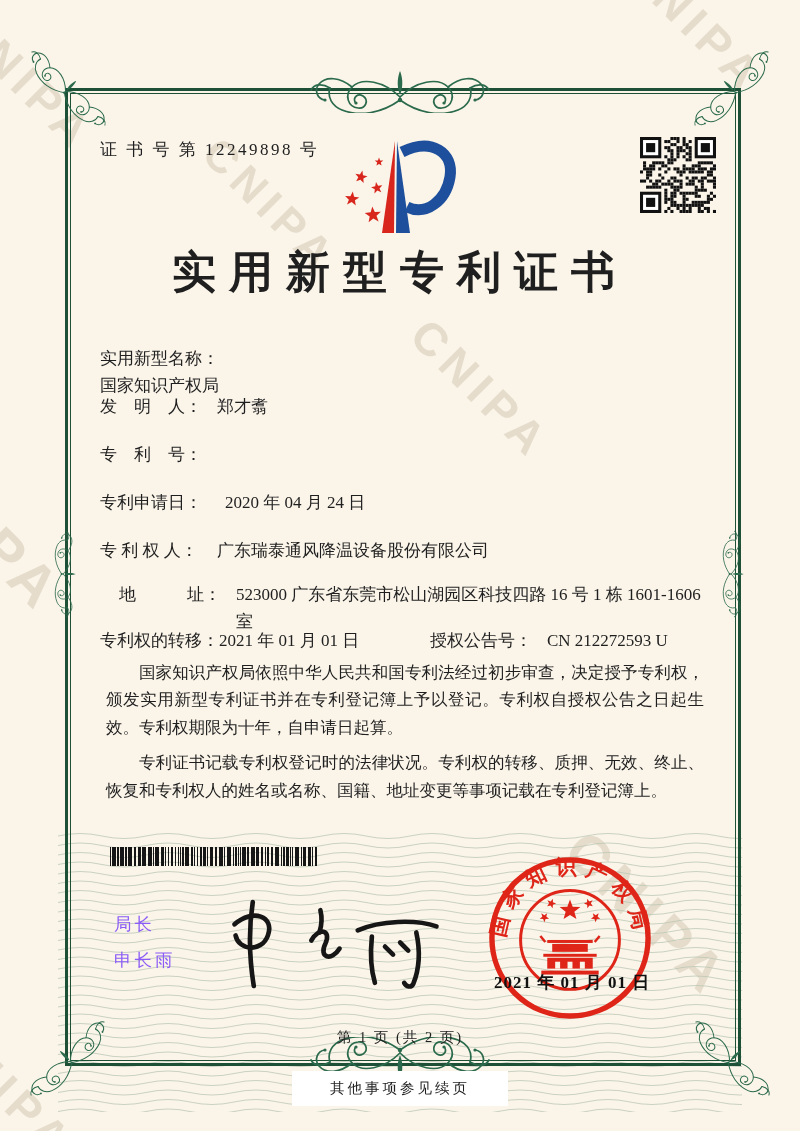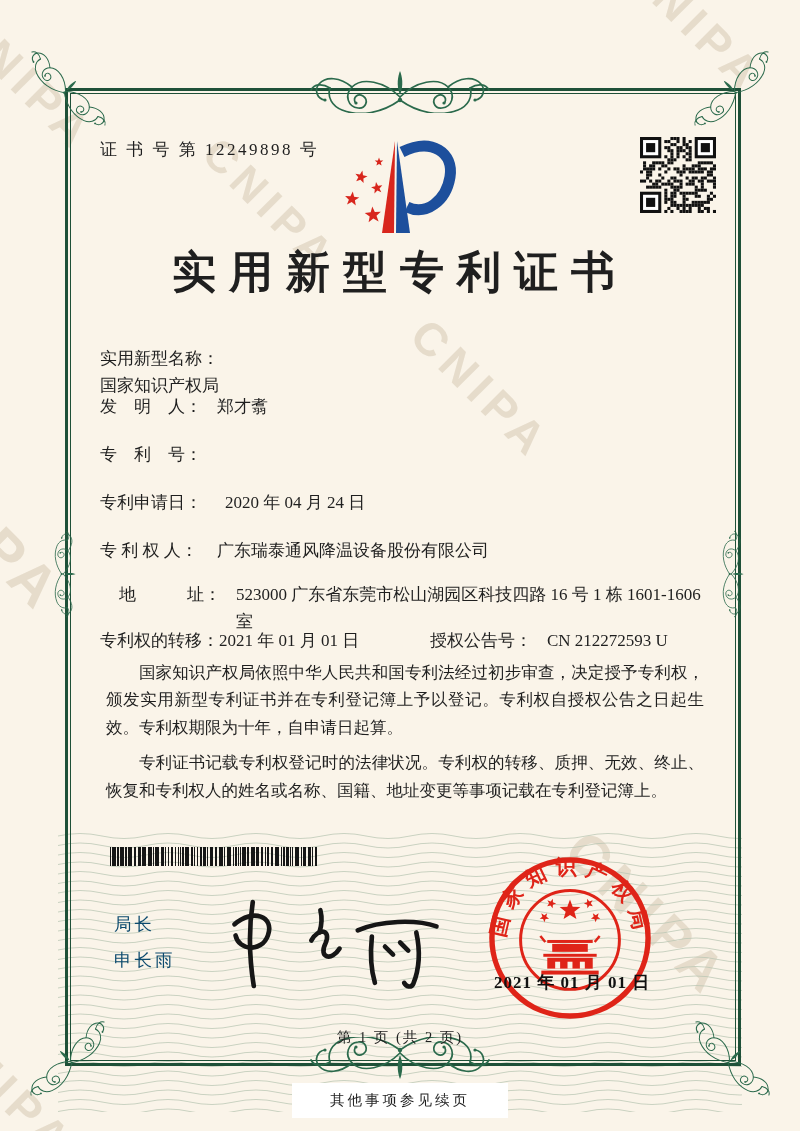--- a/index.html
+++ b/index.html
@@ -23,28 +23,28 @@
          letter-spacing:13px;z-index:3;}
   .fields{position:absolute;left:100px;top:345px;width:616px;z-index:3;font-size:17px;}
   .frow{position:absolute;left:0;display:flex;line-height:27px;}
   .flabel{min-width:117px;white-space:nowrap;}
   .fvalue{max-width:499px;line-height:27px;}
   .grant2{position:absolute;left:330px;top:0;display:flex;line-height:27px;}
   .paras{position:absolute;left:98px;top:651px;width:614px;z-index:3;font-size:16.5px;line-height:27.4px;text-align:justify;}
   .paras p{margin:8px;text-indent:2em;}
   .barcode{position:absolute;left:110px;top:847px;width:212px;height:19px;z-index:3;}
   .signer{position:absolute;left:114px;z-index:3;font-family:"Liberation Sans","DejaVu Sans",sans-serif;
-          font-size:17.5px;letter-spacing:3px;color:#0c4a6e;}
+          font-size:17.5px;letter-spacing:3px;color:#8b5cf6;}
   .sig{position:absolute;left:218px;top:888px;width:228px;height:106px;z-index:3;}
   .seal{position:absolute;left:486px;top:854px;width:168px;height:168px;z-index:3;}
   .sealdate{position:absolute;left:492px;top:971px;width:160px;text-align:center;font-size:17px;
             letter-spacing:1px;color:#111;z-index:4;font-weight:bold;}
   .pagefoot{position:absolute;left:0;top:1028px;width:100%;text-align:center;font-size:14.5px;letter-spacing:2px;z-index:3;}
   .note{position:absolute;left:50%;top:1071px;transform:translateX(-50%);background:#ffffff;
-        padding:8px 38px;font-size:14.5px;letter-spacing:3px;z-index:3;margin-top:12px;}
+        padding:8px 38px;font-size:14.5px;letter-spacing:3px;z-index:3;}
 </style>
 </head>
 <body>
 
 <div class="page">
 
   <div class="wm" style="left:-18px;top:0px;font-size:46px;">CNIPA</div>
   <div class="wm" style="left:652px;top:-58px;font-size:46px;">CNIPA</div>
   <div class="wm" style="left:228px;top:128px;font-size:44px;">CNIPA</div>
   <div class="wm" style="left:438px;top:308px;font-size:46px;">CNIPA</div>

